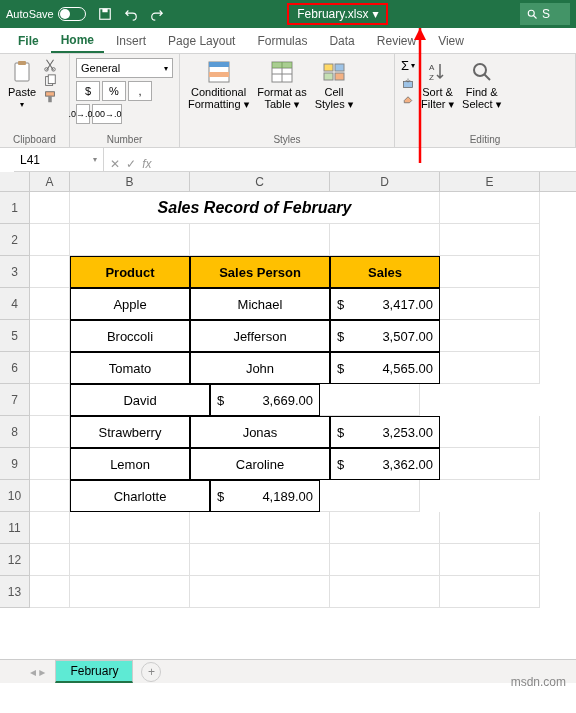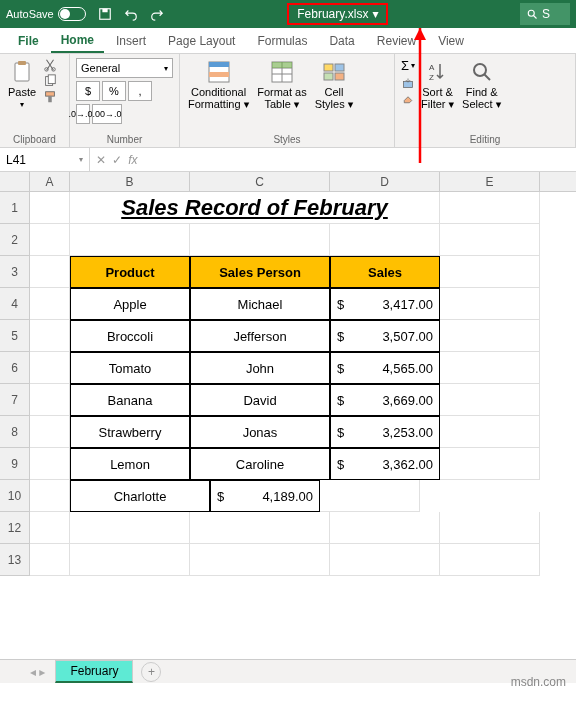--- a/index.html
+++ b/index.html
@@ -26,42 +26,42 @@
 .group { border-right: 1px solid #d4d4d4; padding: 4px 6px 2px 6px; display: flex; flex-direction: column; justify-content: space-between; }
 .group-label { text-align: center; font-size: 10px; color: #666; padding-top: 2px; }
 .group-body { display: flex; align-items: flex-start; gap: 4px; flex: 1; }
 .big-btn { display: flex; flex-direction: column; align-items: center; gap: 2px; font-size: 11px; cursor: pointer; padding: 2px; }
 .big-btn .ic { width: 24px; height: 24px; }
 .small-stack { display: flex; flex-direction: column; gap: 2px; }
 .sm-ic { width: 16px; height: 14px; }
 .dd { border: 1px solid #ababab; background: #fff; font-size: 11px; padding: 2px 4px; height: 20px; display: flex; align-items: center; }
 
 
-.formula-bar { height: 24px; border-bottom: 1px solid #d4d4d4; display: flex; align-items: center; background: #fff; }
+.formula-bar { height: 24px; border-bottom: 1px solid #d4d4d4; display: flex; align-items: flex-end; background: #fff; margin-left: 14px; }
 .name-box { width: 90px; border-right: 1px solid #d4d4d4; padding: 0 6px; font-size: 12px; height: 100%; display: flex; align-items: center; }
 .fx-btns { display: flex; gap: 6px; padding: 0 6px; color: #999; }
 .fx-area { flex: 1; padding: 0 6px; }
 
 
 .annotation { color: #ff0000; font-weight: bold; font-size: 13px; position: absolute; }
 .arrow-svg { position: absolute; pointer-events: none; }
 
 
 .grid-area { position: relative; background: #fff; }
 .col-headers { display: flex; height: 20px; background: #f0f0f0; border-bottom: 1px solid #ccc; }
 .corner { width: 30px; border-right: 1px solid #ccc; background: #f0f0f0; }
 .ch { border-right: 1px solid #ccc; text-align: center; font-size: 12px; color: #555; display: flex; align-items: center; justify-content: center; }
 .ch.A { width: 40px; } .ch.B { width: 120px; } .ch.C { width: 140px; } .ch.D { width: 110px; } .ch.E { width: 100px; }
 .rows { }
 .row { display: flex; height: 32px; }
 .rh { width: 30px; background: #f0f0f0; border-right: 1px solid #ccc; border-bottom: 1px solid #ccc; display: flex; align-items: center; justify-content: center; font-size: 12px; color: #555; }
 .cell { border-right: 1px solid #e0e0e0; border-bottom: 1px solid #e0e0e0; display: flex; align-items: center; padding: 0 6px; font-size: 13px; }
 .cell.A { width: 40px; } .cell.B { width: 120px; } .cell.C { width: 140px; } .cell.D { width: 110px; } .cell.E { width: 100px; }
 
-.title-cell { font-size: 22px; font-weight: bold; font-style: italic; justify-content: center; text-decoration: underline; }
+.title-cell { font-size: 16px; font-weight: bold; font-style: italic; justify-content: center; }
 .hdr-cell { background: #ffc000; font-weight: bold; justify-content: center; border: 1px solid #000 !important; }
 .data-cell { border: 1px solid #000 !important; justify-content: center; }
 .money-cell { border: 1px solid #000 !important; justify-content: space-between; }
 .money-cell .cur { }
 .money-cell .val { }
 
 
 .sheet-tabs { position: absolute; bottom: 30px; left: 0; right: 0; height: 24px; background: #f3f2f1; border-top: 1px solid #ccc; display: flex; align-items: center; padding-left: 30px; font-size: 12px; }
 .sheet-nav { display: flex; gap: 4px; color: #aaa; margin-right: 10px; }
 .sheet-tab { background: #5eead4; padding: 3px 14px; border: 1px solid #ccc; border-bottom: 2px solid #217346; margin-right: 2px; cursor: pointer; }
@@ -322,21 +322,20 @@
         <div class="cell C data-cell">John</div>
         <div class="cell D money-cell">
           <span class="cur">$</span>
           <span class="val">4,565.00</span>
         </div>
         <div class="cell E"></div>
       </div>
       <div class="row">
         <div class="rh">7</div>
         <div class="cell A"></div>
-        <div class="cell B data-cell">Banana</div>
         <div class="cell C data-cell">David</div>
         <div class="cell D money-cell">
           <span class="cur">$</span>
           <span class="val">3,669.00</span>
         </div>
         <div class="cell E"></div>
       </div>
       <div class="row">
         <div class="rh">8</div>
         <div class="cell A"></div>
@@ -360,20 +359,28 @@
         <div class="cell E"></div>
       </div>
       <div class="row">
         <div class="rh">10</div>
         <div class="cell A"></div>
         <div class="cell C data-cell">Charlotte</div>
         <div class="cell D money-cell">
           <span class="cur">$</span>
           <span class="val">4,189.00</span>
         </div>
+        <div class="cell E"></div>
+      </div>
+      <div class="row">
+        <div class="rh">11</div>
+        <div class="cell A"></div>
+        <div class="cell B"></div>
+        <div class="cell C"></div>
+        <div class="cell D"></div>
         <div class="cell E"></div>
       </div>
       <div class="row">
         <div class="rh">12</div>
         <div class="cell A"></div>
         <div class="cell B"></div>
         <div class="cell C"></div>
         <div class="cell D"></div>
         <div class="cell E"></div>
       </div>

